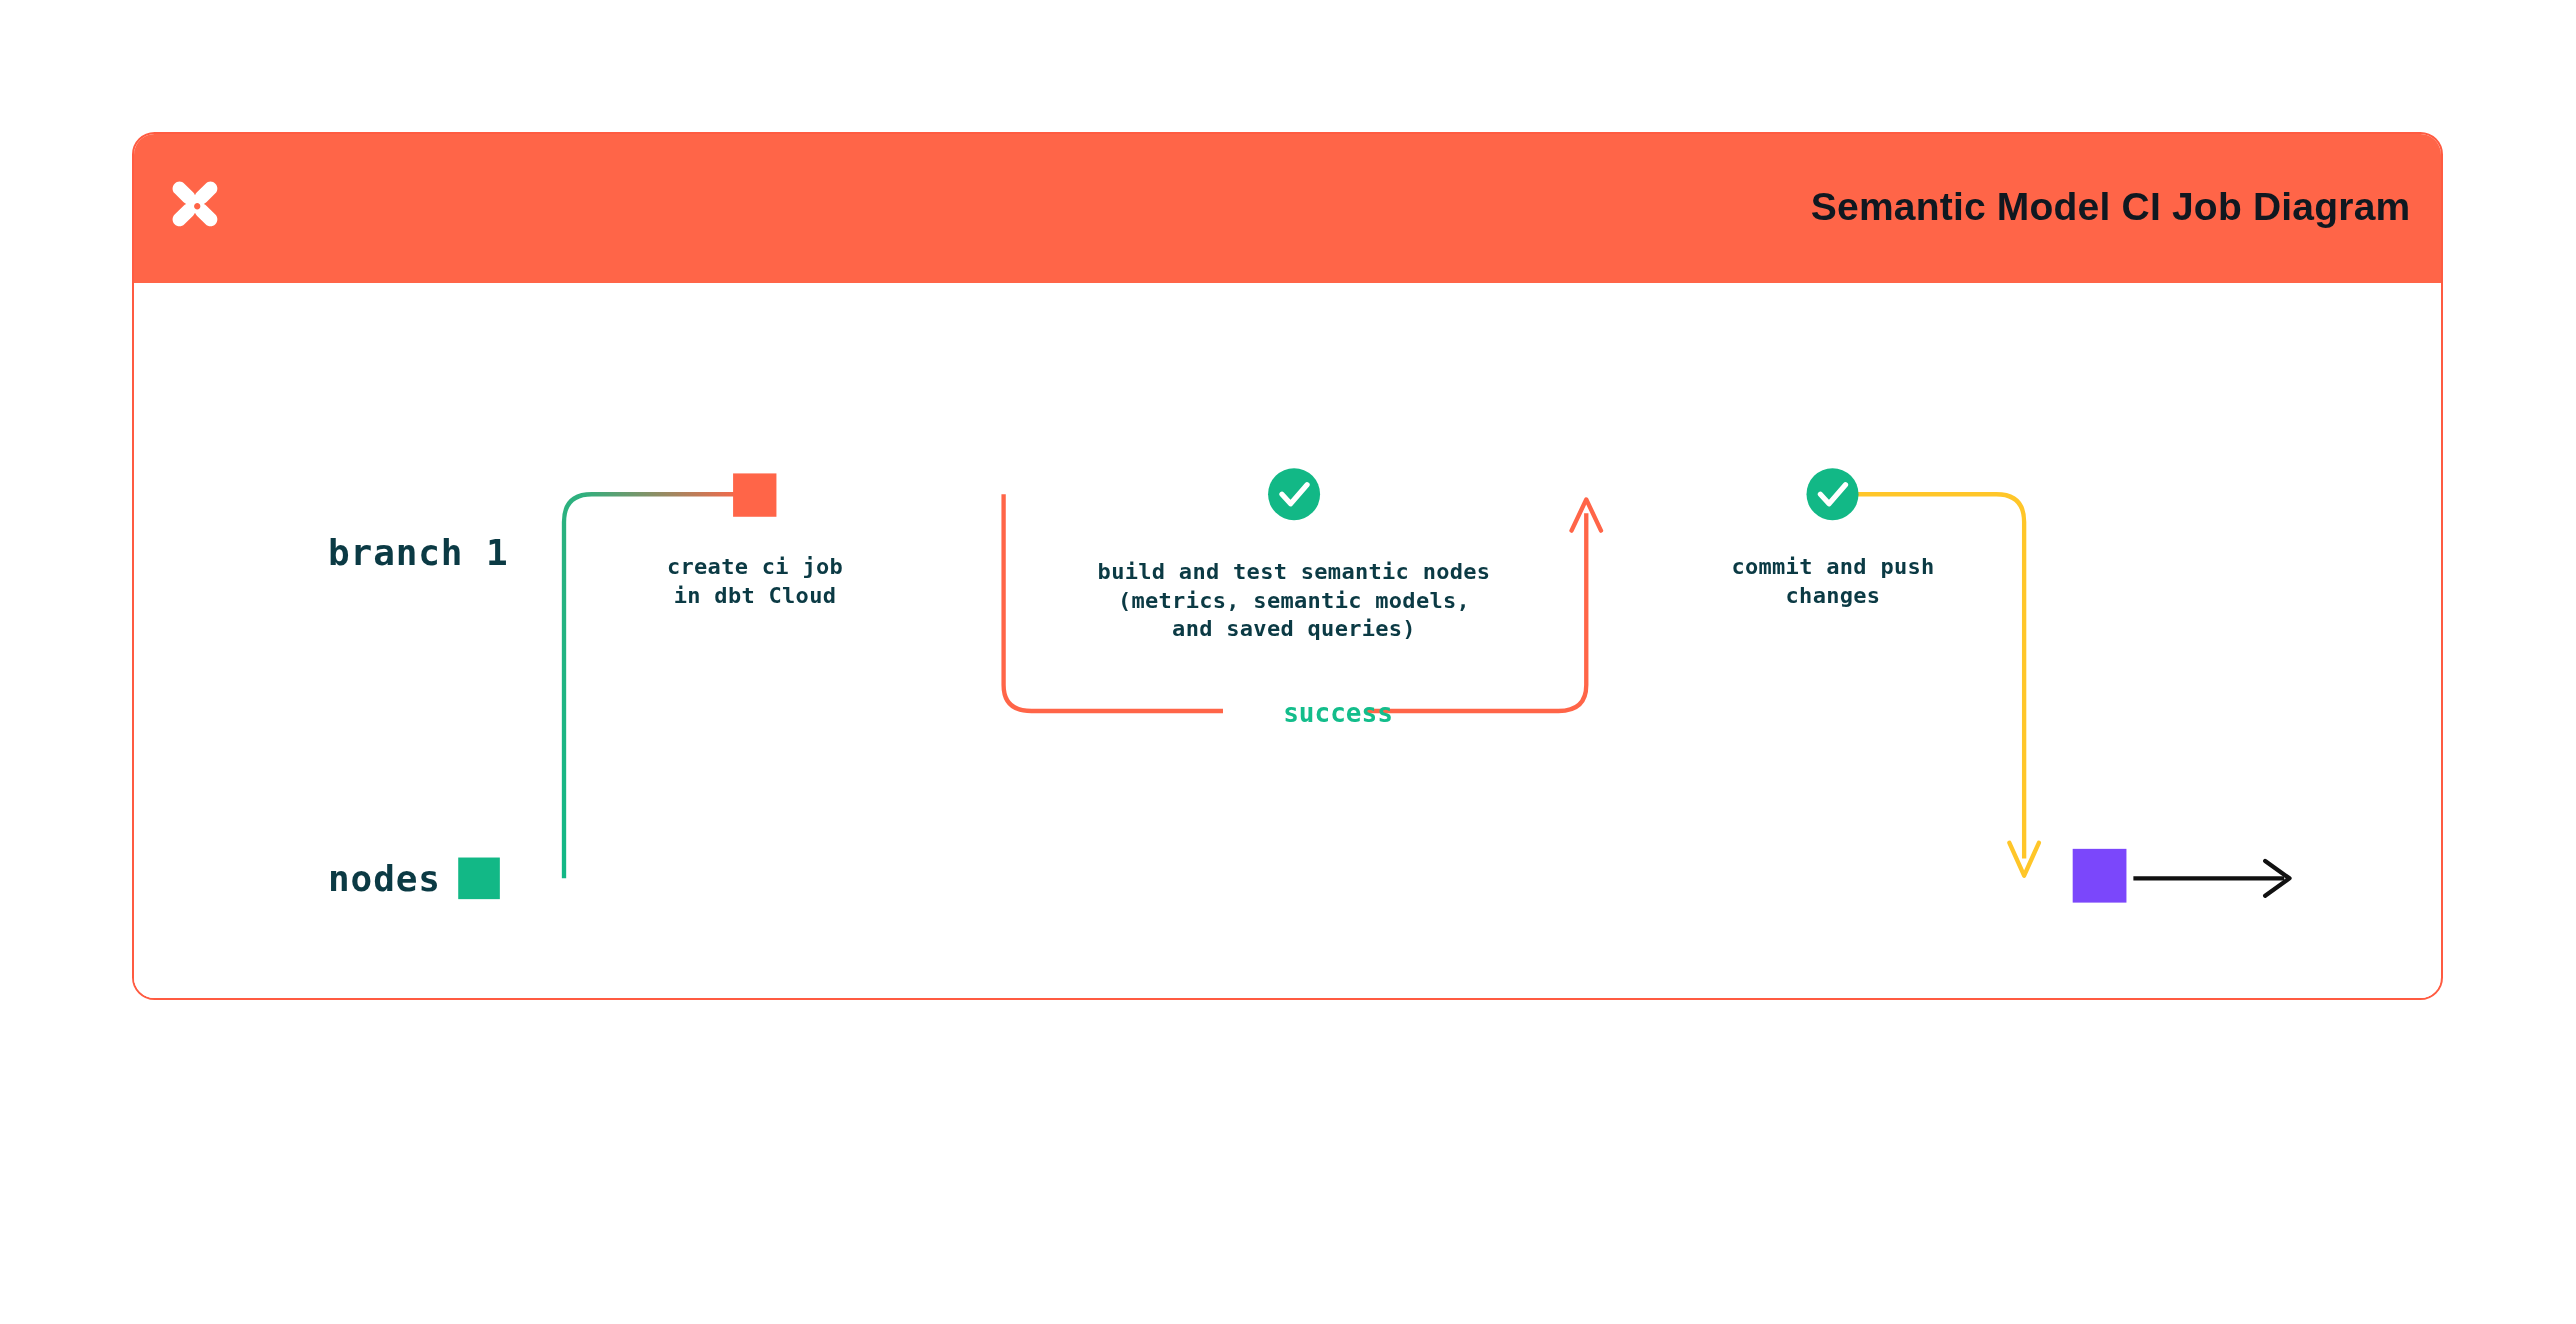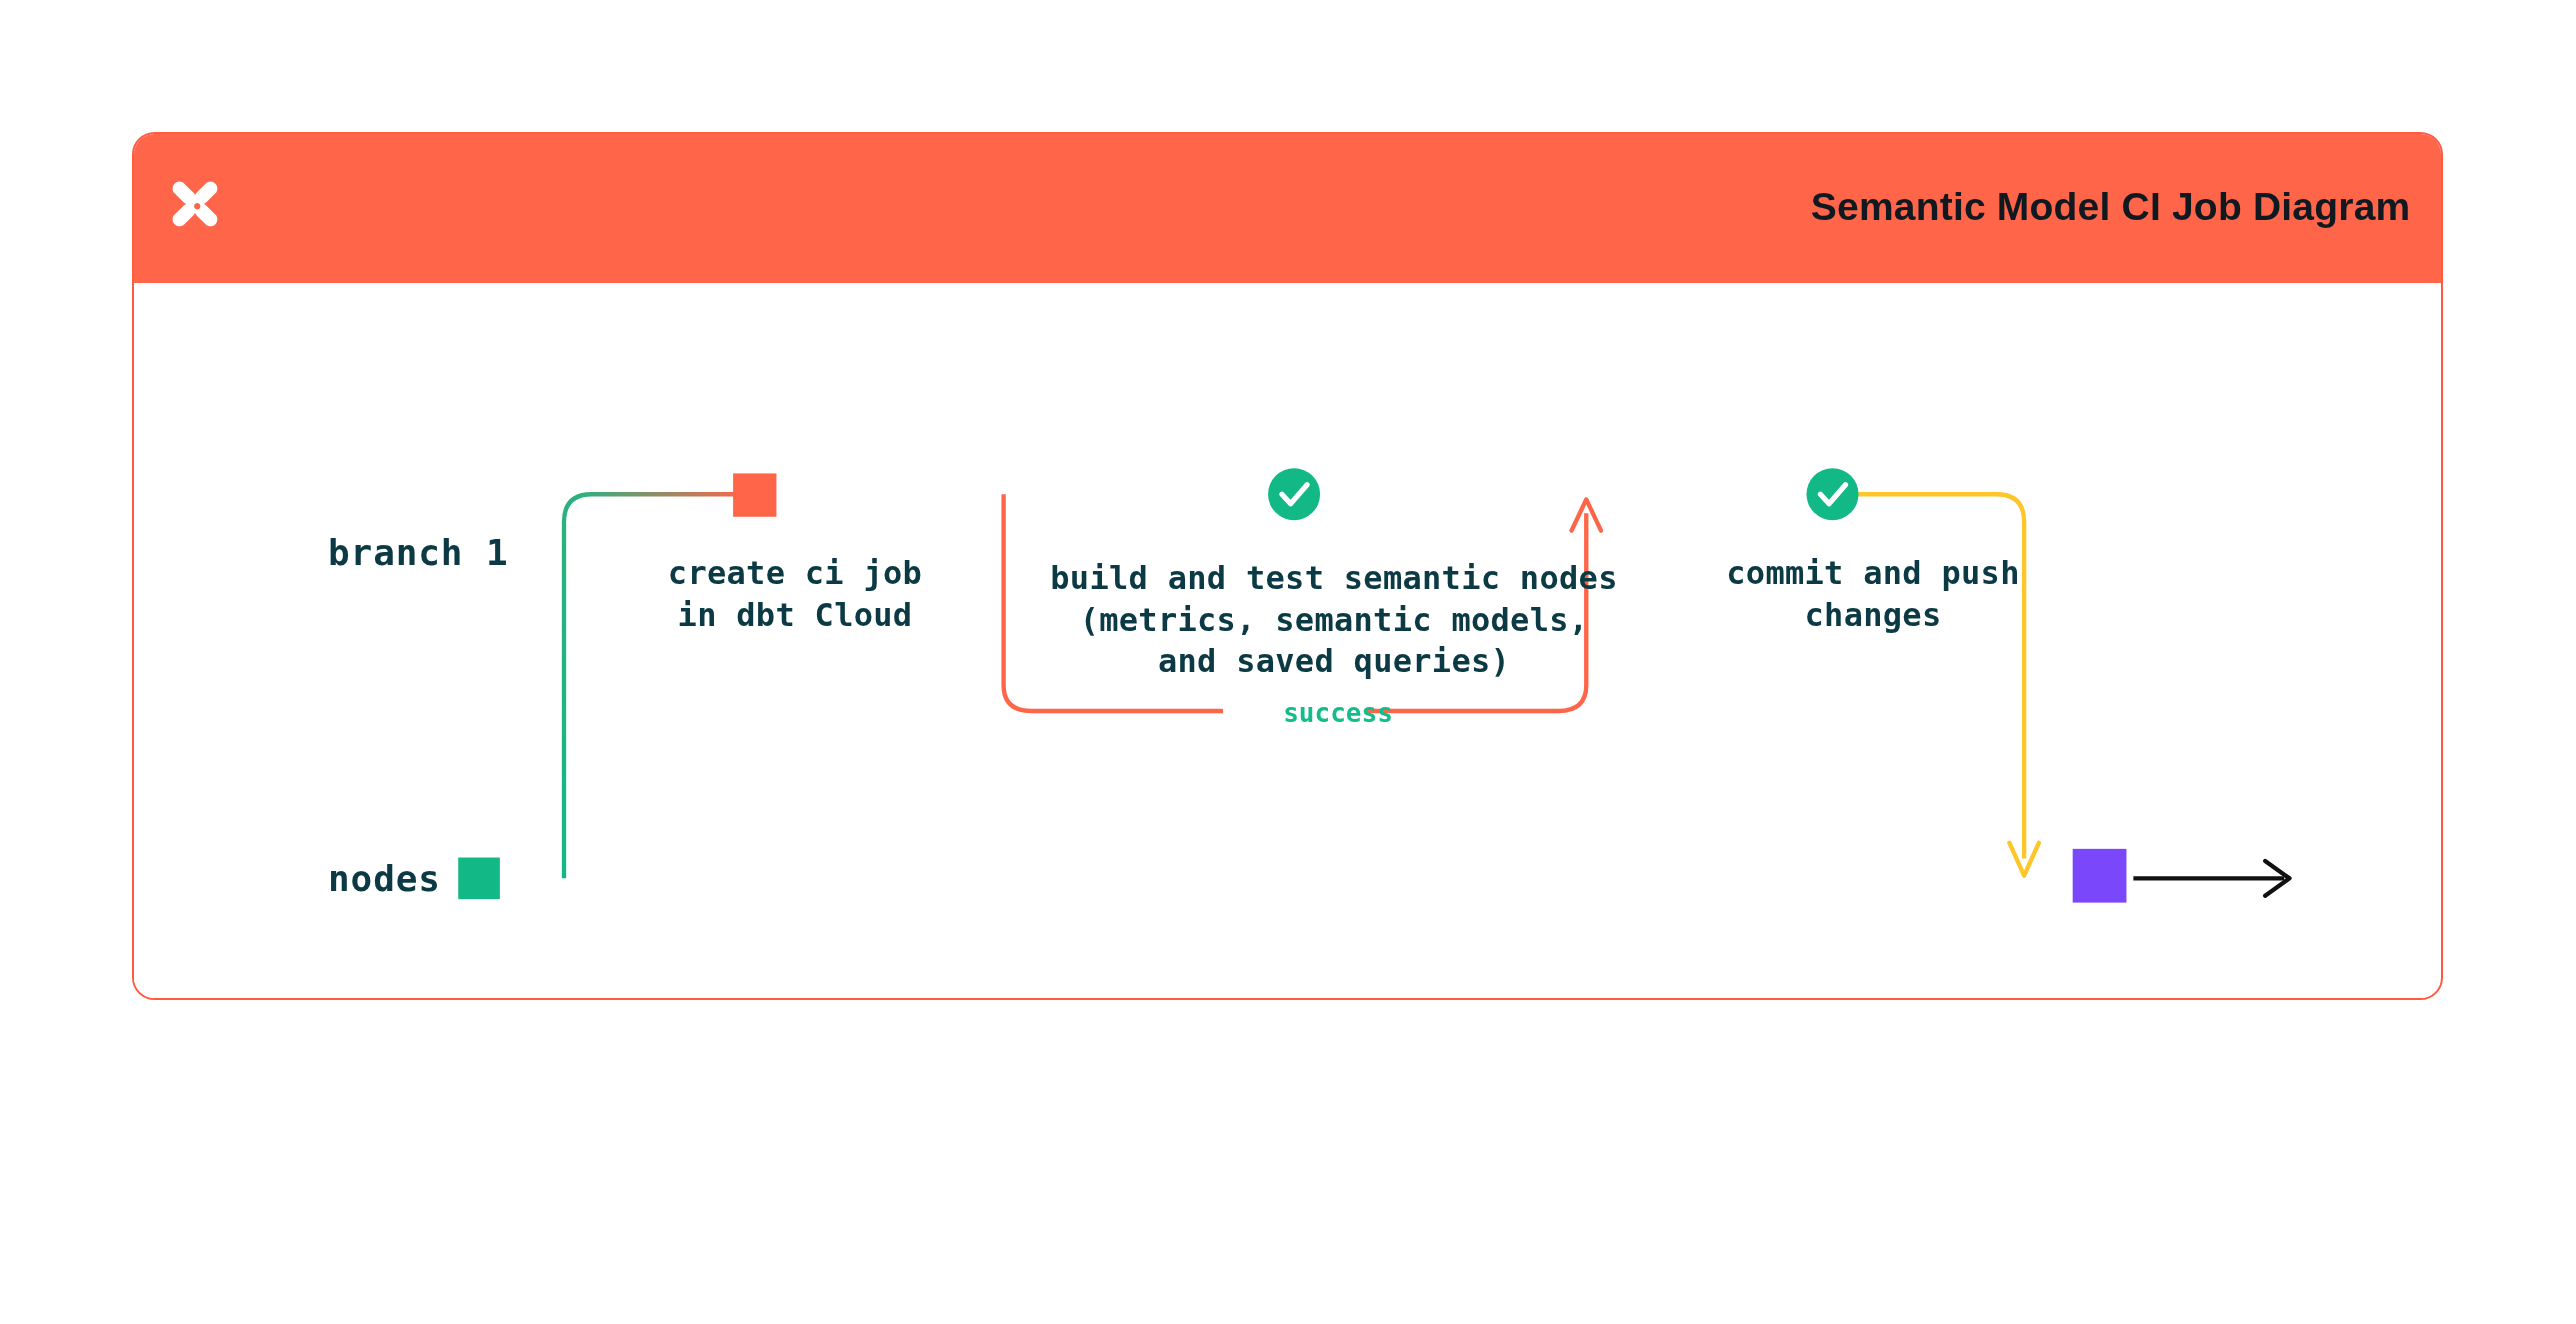--- a/index.html
+++ b/index.html
@@ -79,21 +79,21 @@
   
   .lbl {
     position: absolute;
     font-family: "DejaVu Sans Mono", monospace;
     font-weight: 700;
     color: #0B3A44;
     white-space: pre;
     line-height: 1.30;
   }
   .lane-label { font-size: 36px; letter-spacing: 0.9px; }
-  .node-label { font-size: 32px; text-align: center; letter-spacing: 0.3px; margin-left: 40px; }
+  .node-label { font-size: 22px; text-align: center; letter-spacing: 0.3px; }
   .success-label {
     position: absolute;
     font-family: "DejaVu Sans Mono", monospace;
     font-weight: 700;
     font-size: 26px;
     color: #13BD8B;
     white-space: pre;
     margin-left: 44px;
   }
 

